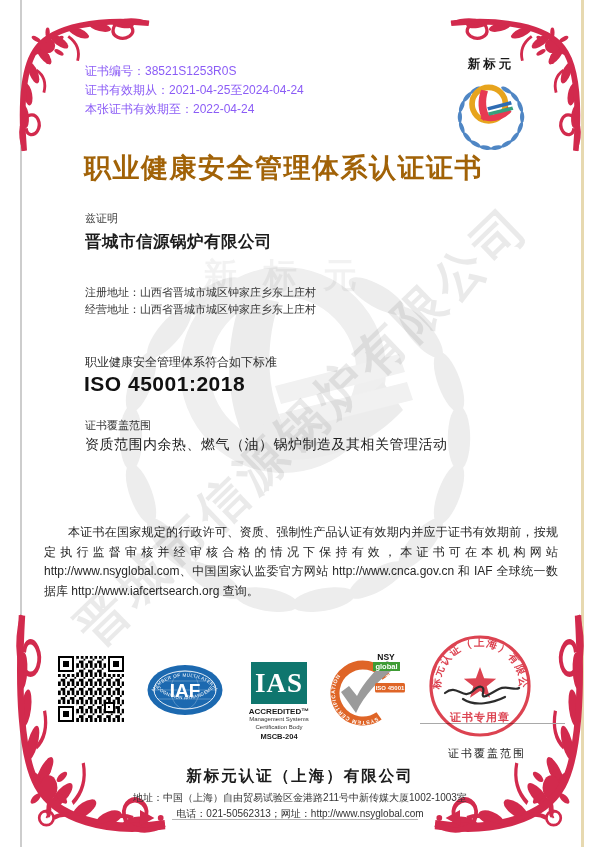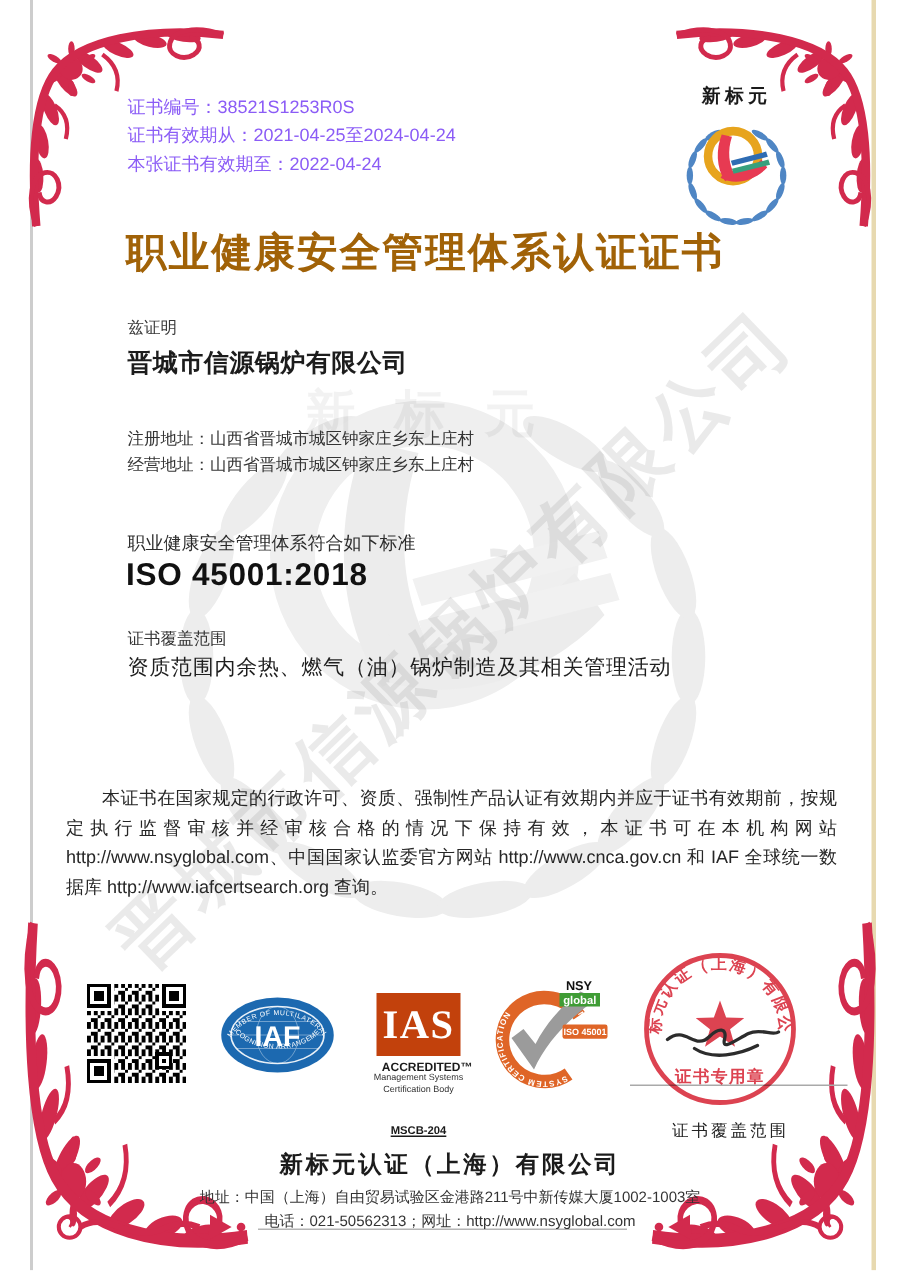--- a/index.html
+++ b/index.html
@@ -36,26 +36,26 @@
   .std-intro{left:85px;top:354px;font-size:12px;color:#2c2c2c;}
   .std-code{left:84px;top:372px;font-size:21px;font-weight:bold;letter-spacing:.5px;color:#111;}
   .scope-label{left:85px;top:418px;font-size:11px;color:#333;font-family:Liberation Mono, monospace;}
   .scope-text{left:85px;top:436px;font-size:14px;color:#1e1e1e;letter-spacing:.5px;}
   .statement{left:44px;top:523px;width:514px;font-size:12px;line-height:1.63;
      text-align:justify;text-indent:2em;color:#262626;}
   
   .qr{left:58px;top:656px;}
   .iaf{left:146px;top:664px;}
   .ias{left:243px;top:662px;width:72px;text-align:center;}
-  .ias-box{width:56px;height:42px;margin:0 auto;background:#c2410c;color:#fff;
+  .ias-box{width:56px;height:42px;margin:0 auto;background:#0f766e;color:#fff;
      font-family:"Liberation Serif","DejaVu Serif",serif;font-weight:bold;font-size:27px;
      display:flex;align-items:center;justify-content:center;letter-spacing:1px;}
-  .ias-acc{font-size:8px;font-weight:bold;margin-top:3px;color:#1a1a1a;text-align:right;}
+  .ias-acc{font-size:8px;font-weight:bold;margin-top:3px;color:#1a1a1a;}
   .ias-small{font-size:6px;color:#333;line-height:7.5px;}
-  .ias-mscb{font-size:7.5px;font-weight:bold;color:#1a1a1a;margin-top:18px;text-decoration:underline;}
+  .ias-mscb{font-size:7.5px;font-weight:bold;color:#1a1a1a;margin-top:1px;}
   .nsy{left:330px;top:651px;}
   .stamp{left:427px;top:633px;z-index:4;mix-blend-mode:multiply;opacity:.93;}
   .sig-line{left:420px;top:723px;width:145px;height:1px;background:#a9a9a9;z-index:3;}
   .signer{left:448px;top:746px;font-size:11px;letter-spacing:2px;color:#222;z-index:5;}
   
   .f-company{left:0;right:0;top:766px;text-align:center;font-size:15.5px;font-weight:bold;
      letter-spacing:2px;color:#1b1b1b;}
   .f-address{left:0;right:0;top:791px;text-align:center;font-size:10px;color:#333;}
   .f-contact{left:0;right:0;top:807px;text-align:center;font-size:10px;color:#333;}
   .f-line{left:172px;top:819px;width:246px;height:1px;background:#b5b5b5;}

